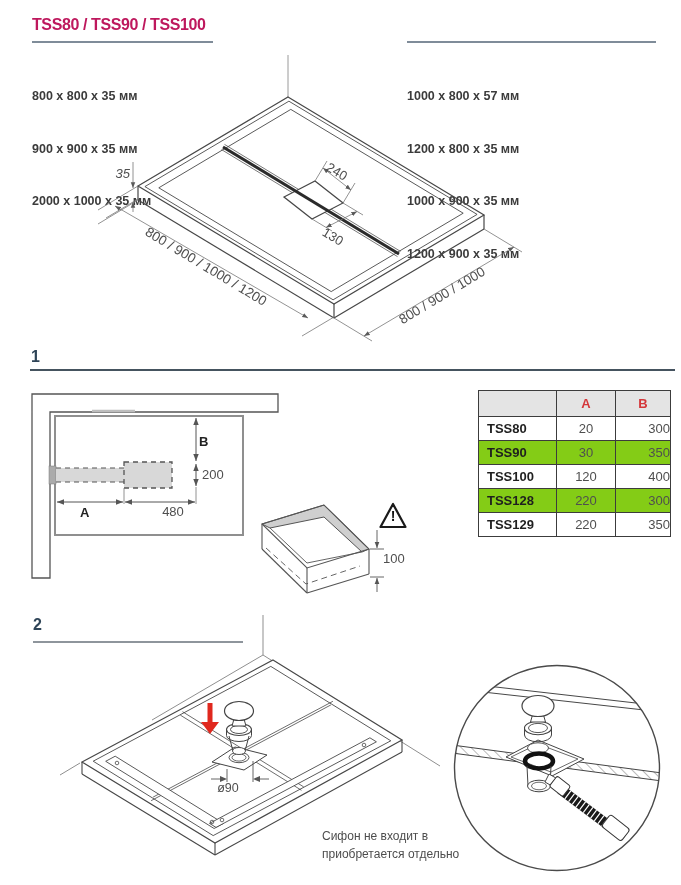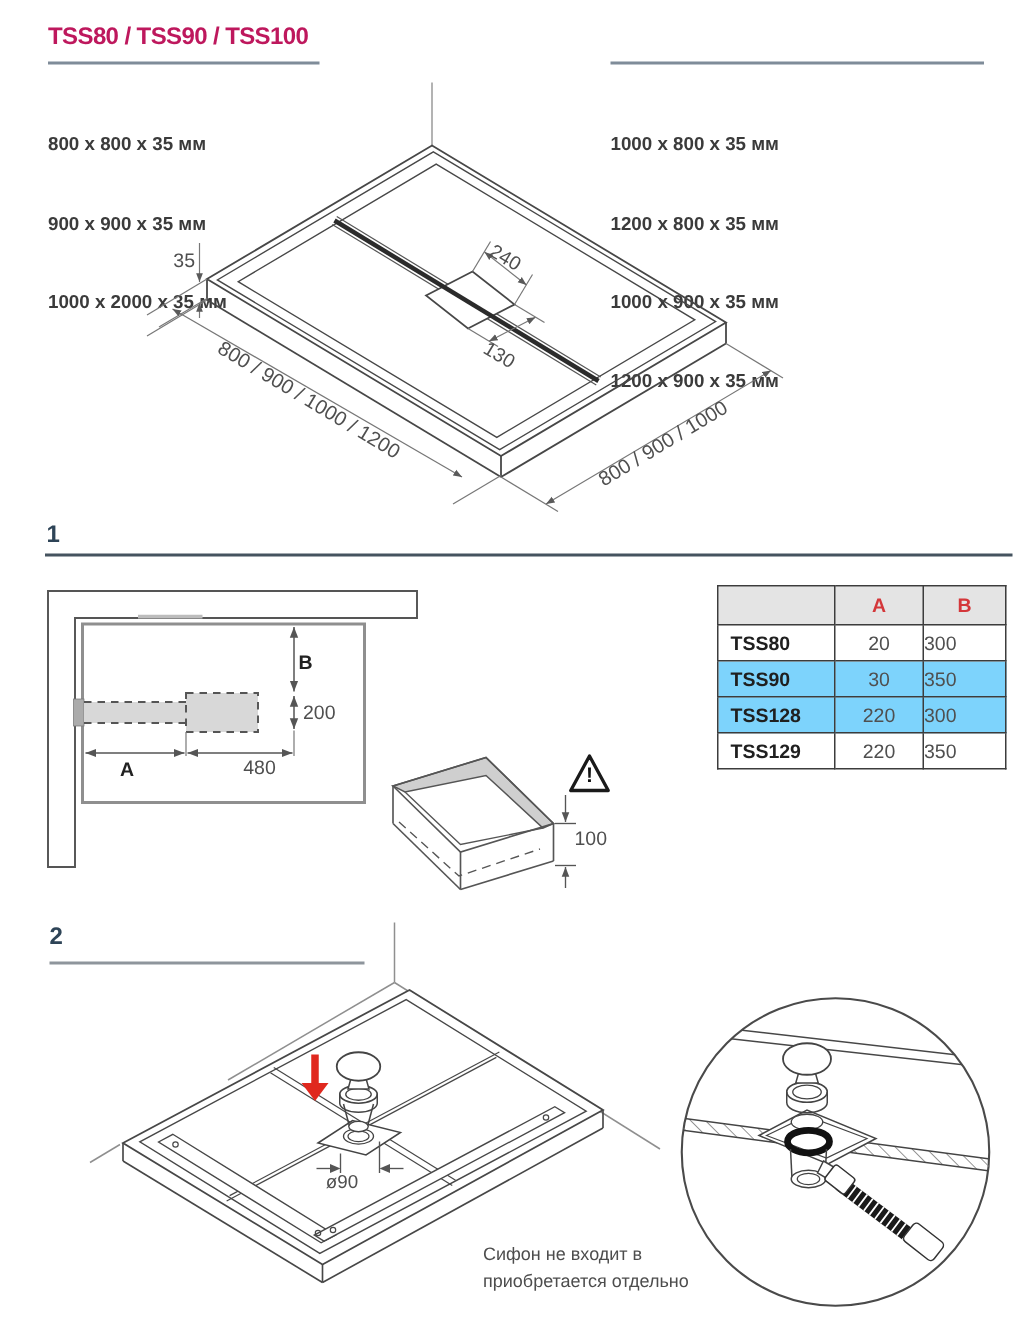--- a/index.html
+++ b/index.html
@@ -16,43 +16,43 @@
   .dim.c{text-align:center;}
   .dim.rot31{transform:rotate(31deg);}
   .dim.rotm31{transform:rotate(-31deg);}
   .bold-dim{font-weight:800;color:#222;}
   .bang{position:absolute;font-size:14px;font-weight:800;color:#111;text-align:center;}
   table.spec{border-collapse:collapse;font-size:13px;}
   table.spec td,table.spec th{border:1.5px solid #3c3c3c;padding:0;height:23px;}
   table.spec tr.hrow th{height:25px;background:#e4e4e4;}
   table.spec .c1{width:69px;text-align:left;padding-left:8px;font-weight:800;color:#1f1f1f;margin-left:21px;}
   table.spec .c2{width:58px;text-align:center;color:#4f4f4f;}
-  table.spec .c3{width:54px;text-align:left;color:#4f4f4f;}
+  table.spec .c3{width:54px;text-align:right;color:#4f4f4f;}
   table.spec .red{color:#d4373a;font-weight:800;text-align:center;}
-  table.spec tr.even{background:#7dd3fc;}
+  table.spec tr.even{background:#84cc16;}
   table.spec tr.odd{background:#ffffff;}
   .note{position:absolute;font-size:12px;color:#4d4d4d;line-height:18px;}
   svg{position:absolute;overflow:visible;}
 </style>
 </head>
 <body>
 
 <div class="page">
 
   <div class="abs hdr-title" style="left:32px;top:16px;">TSS80 / TSS90 / TSS100</div>
   <div class="abs hdr-rule" style="left:32px;top:41px;width:181px;"></div>
   <div class="abs sizes" style="left:32px;top:53px;">
     <div>800 x 800 x 35 мм</div>
     <div>900 x 900 x 35 мм</div>
-    <div>1000 x 2000 x 35 мм</div>
+    <div>2000 x 1000 x 35 мм</div>
   </div>
 
   <div class="abs hdr-rule" style="left:407px;top:41px;width:249px;"></div>
   <div class="abs sizes" style="left:407px;top:53px;">
-    <div>1000 x 800 x 35 мм</div>
+    <div>1000 x 800 x 57 мм</div>
     <div>1200 x 800 x 35 мм</div>
     <div>1000 x 900 x 35 мм</div>
     <div>1200 x 900 x 35 мм</div>
   </div>
 
   <svg style="left:80px;top:45px;" width="500" height="290" viewBox="80 45 500 290">
     <defs>
       <marker id="arrA" viewBox="0 0 10 10" refX="9" refY="5" markerWidth="8" markerHeight="8" orient="auto-start-reverse">
         <path d="M0,1.5 L9,5 L0,8.5 z" fill="#5a5a5a"></path>
       </marker>
@@ -91,21 +91,21 @@
 
       <line x1="138" y1="199" x2="106" y2="218"></line>
       <line x1="334" y1="317" x2="302" y2="336"></line>
       <line x1="115" y1="206" x2="308" y2="318" marker-start="url(#arrA)" marker-end="url(#arrA)"></line>
 
       <line x1="334" y1="318" x2="372" y2="341"></line>
       <line x1="484" y1="229" x2="522" y2="252"></line>
       <line x1="364" y1="336" x2="514" y2="247" marker-start="url(#arrA)" marker-end="url(#arrA)"></line>
     </g>
   </svg>
-  <div class="dim" style="left:108px;top:166px;width:22px;text-align:right;">35</div>
+  <div class="dim" style="left:108px;top:166px;width:22px;text-align:right;font-style:italic;">35</div>
   <div class="dim c rot31" style="left:320px;top:164px;width:34px;">240</div>
   <div class="dim c rot31" style="left:316px;top:229px;width:34px;">130</div>
   <div class="dim c rot31" style="left:121px;top:259px;width:170px;font-size:13.5px;">800 / 900 / 1000 / 1200</div>
   <div class="dim c rotm31" style="left:382px;top:288px;width:120px;font-size:13.5px;">800 / 900 / 1000</div>
 
   <div class="abs sec-num" style="left:31px;top:348px;">1</div>
   <div class="abs rule-dark" style="left:30px;top:369px;width:645px;"></div>
 
   <svg style="left:25px;top:380px;" width="445" height="225" viewBox="25 380 445 225">
     <defs>
@@ -172,20 +172,25 @@
     </tr>
     <tr class="odd">
       <td class="c1">TSS80</td>
           <td class="c2">20</td>
           <td class="c3">300</td>
     </tr>
     <tr class="even">
       <td class="c1">TSS90</td>
           <td class="c2">30</td>
           <td class="c3">350</td>
+    </tr>
+    <tr class="odd">
+      <td class="c1">TSS100</td>
+          <td class="c2">120</td>
+          <td class="c3">400</td>
     </tr>
     <tr class="even">
       <td class="c1">TSS128</td>
           <td class="c2">220</td>
           <td class="c3">300</td>
     </tr>
     <tr class="odd">
       <td class="c1">TSS129</td>
           <td class="c2">220</td>
           <td class="c3">350</td>

